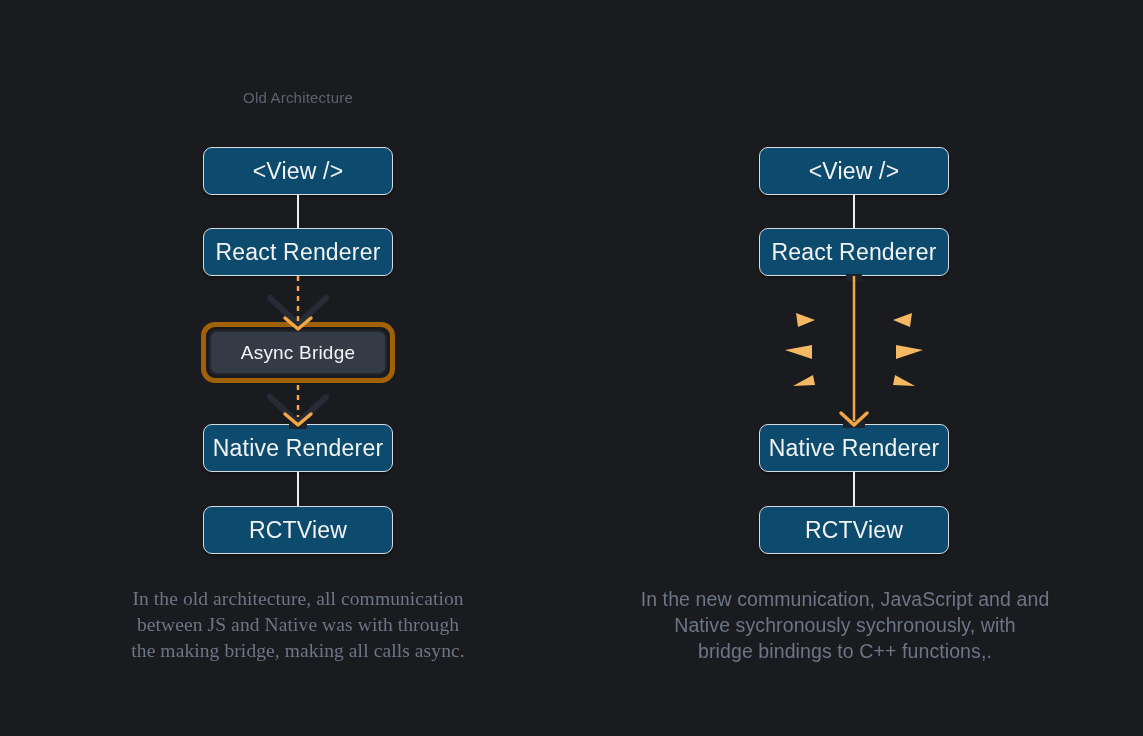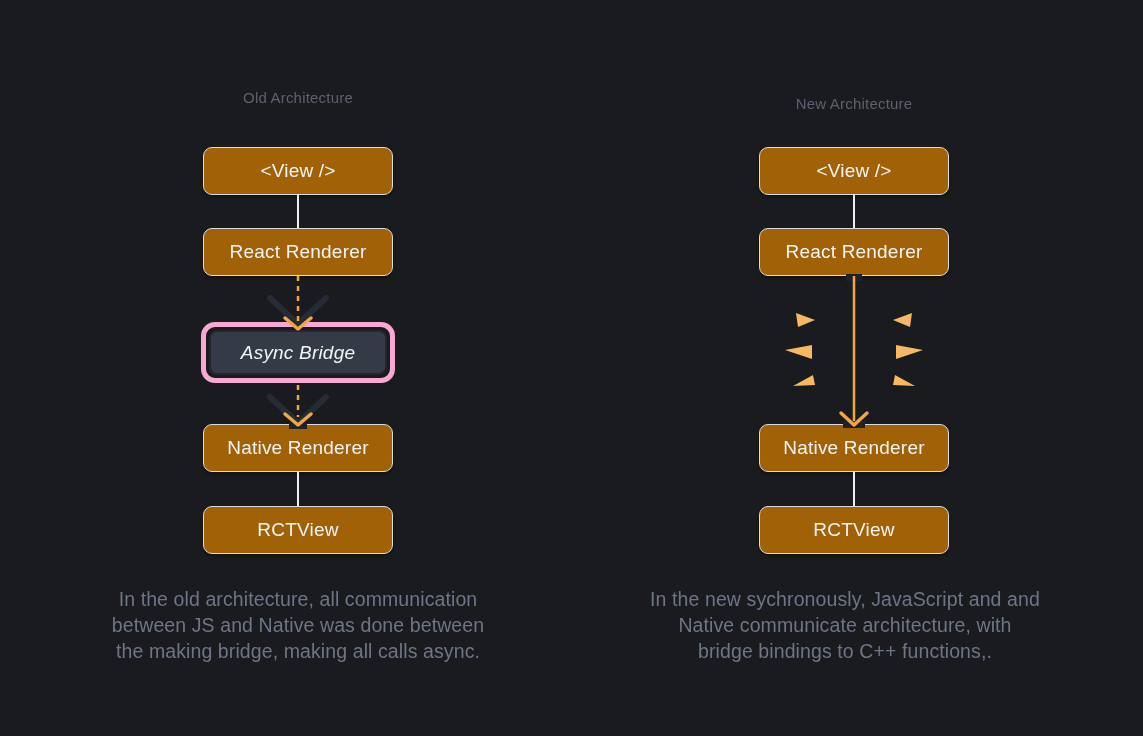--- a/index.html
+++ b/index.html
@@ -10,28 +10,28 @@
   }
   .col{position:absolute;top:12px;width:190px;height:736px;}
   .col-old{left:203px;}
   .col-new{left:759px;}
   .diagram-title{
     position:absolute;left:-30px;right:-30px;text-align:center;
     color:#5b626d;font-size:15px;letter-spacing:.2px;
   }
   .node{
     position:absolute;left:0;right:0;height:48px;box-sizing:border-box;
-    background:#a16207;border:1.5px solid #d8dbe0;border-radius:9px;
+    background:#0c4a6e;border:1.5px solid #d8dbe0;border-radius:9px;
     display:flex;align-items:center;justify-content:center;
-    color:#f2f4f6;font-size:19px;letter-spacing:.2px;
+    color:#f2f4f6;font-size:23px;letter-spacing:.2px;
     box-shadow:0 2px 3px rgba(0,0,0,.35);
   }
   .bridge-outer{
     position:absolute;left:-2px;right:-2px;top:310px;height:61px;box-sizing:border-box;
-    border:5px solid #f9a8d4;border-radius:14px;padding:3px;font-style:italic;
+    border:5px solid #a16207;border-radius:14px;padding:3px;
   }
   .bridge-inner{
     width:100%;height:100%;box-sizing:border-box;
     background:#353a47;border:2px solid #23262e;border-radius:8px;
     display:flex;align-items:center;justify-content:center;
     color:#f2f4f6;font-size:19px;letter-spacing:.2px;
   }
   .vline{
     position:absolute;left:50%;width:2px;margin-left:-1px;background:#eceef0;
   }
@@ -87,21 +87,20 @@
 
     <svg class="conn" style="top:371px;" width="68" height="47" viewBox="0 0 68 47">
       <polyline points="6,14 34,40 62,14" fill="none" stroke="#262b36" stroke-width="6" stroke-linecap="round" stroke-linejoin="round"></polyline>
       <line x1="34" y1="2" x2="34" y2="34" stroke="#f0a843" stroke-width="2.5" stroke-dasharray="5 5"></line>
       <rect x="25" y="40" width="18" height="6" fill="#1f2228"></rect>
       <polyline points="21,31 34,42 47,31" fill="none" stroke="#f1a743" stroke-width="3.5" stroke-linecap="round" stroke-linejoin="round"></polyline>
     </svg>
   </div>
 
   <div class="col col-new">
-    <div class="diagram-title" style="top:83px;">New Architecture</div>
 
     <div class="node" style="top:135px;">
       <span>&lt;View /&gt;</span>
     </div>
 
     <div class="vline" style="top:183px;height:33px;"></div>
 
     <div class="node" style="top:216px;">
       <span>React Renderer</span>
     </div>
@@ -128,25 +127,25 @@
       <polygon points="5,43 32,38 32,52" fill="#f5b863"></polygon>
       <polygon points="13,79 33,68 35,78" fill="#f5b863"></polygon>
     </svg>
     <svg class="sparks mirrored" style="left:131px;top:295px;" width="38" height="86" viewBox="0 0 38 86">
       <polygon points="16,6 35,13 18,20" fill="#f5b863"></polygon>
       <polygon points="5,43 32,38 32,52" fill="#f5b863"></polygon>
       <polygon points="13,79 33,68 35,78" fill="#f5b863"></polygon>
     </svg>
   </div>
 
-  <div class="caption" style="left:78px;top:586px;width:440px;">
+  <div class="caption" style="left:78px;top:586px;width:440px;font-family:Liberation Serif, serif;">
     <span>In the old architecture, all communication</span>
-    <span>between JS and Native was done between</span>
+    <span>between JS and Native was with through</span>
     <span>the making bridge, making all calls async.</span>
   </div>
 
   <div class="caption" style="left:620px;top:586px;width:450px;">
-    <span>In the new sychronously, JavaScript and and</span>
-    <span>Native communicate architecture, with</span>
+    <span>In the new communication, JavaScript and and</span>
+    <span>Native sychronously sychronously, with</span>
     <span>bridge bindings to C++ functions,.</span>
   </div>
 
 </div>
 
 </body></html>

